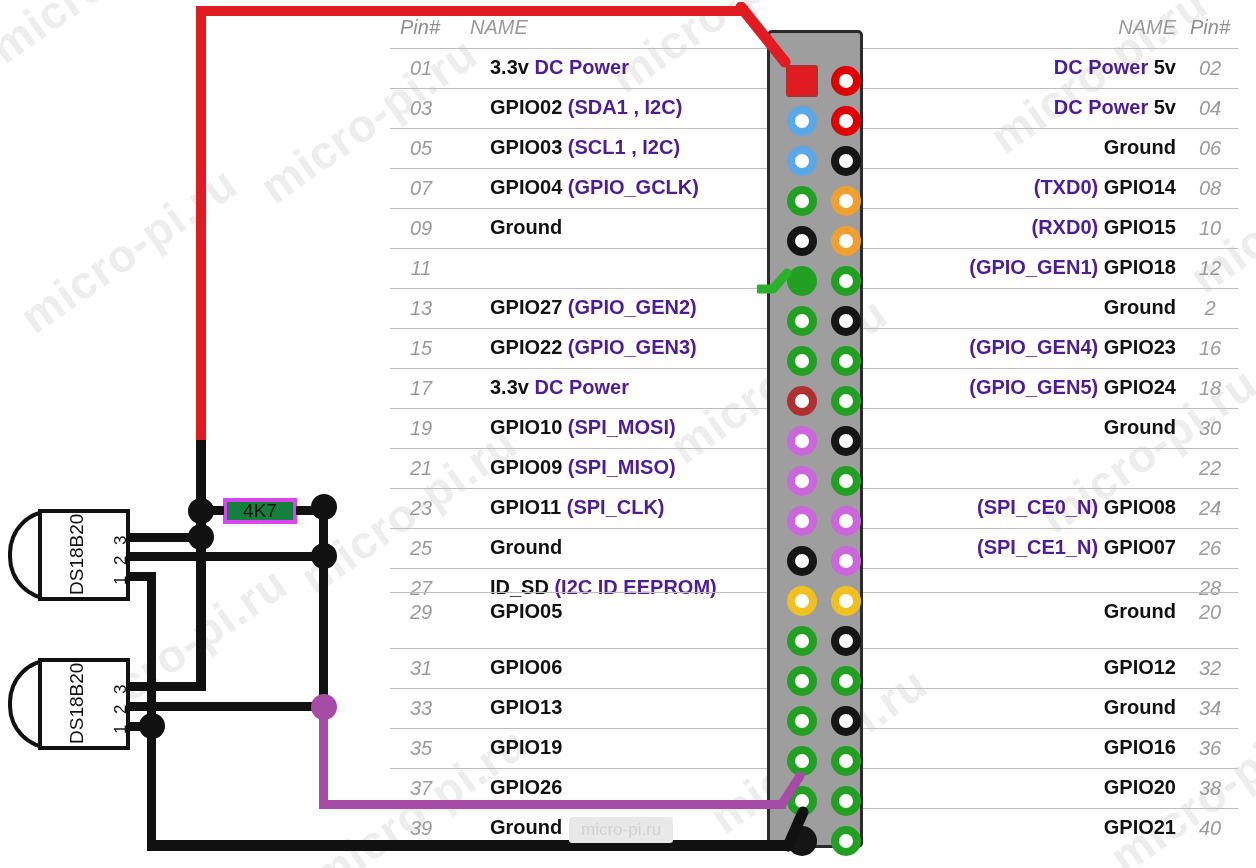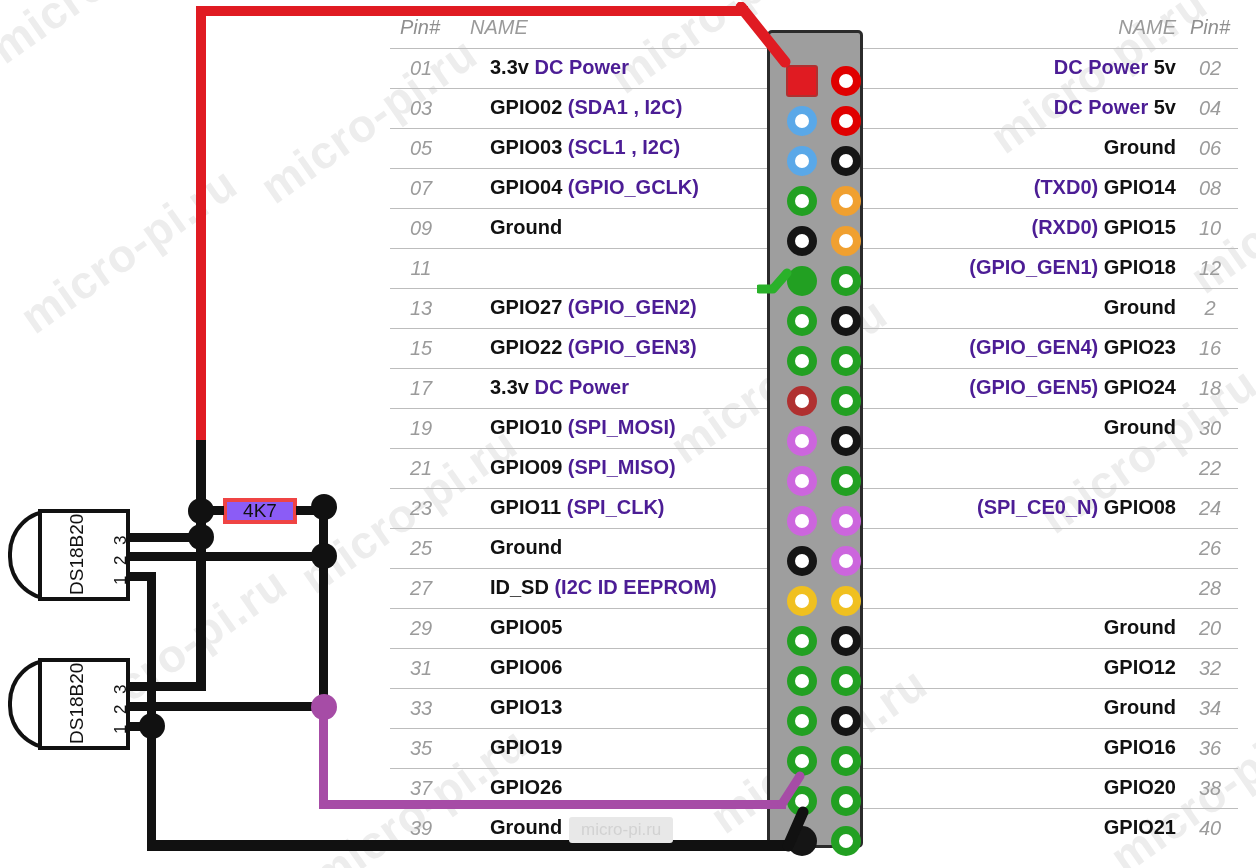--- a/index.html
+++ b/index.html
@@ -51,21 +51,21 @@
     position:absolute;left:767px;top:30px;width:96px;height:818px;
     background:#9e9e9e;border:3px solid #2b2b2b;border-radius:5px;box-sizing:border-box;
   }
   .pinhole{position:absolute;width:30px;height:30px;border-radius:50%;box-sizing:border-box;border-width:8px;border-style:solid;background:#ffffff;}
   .pinfill{position:absolute;width:30px;height:30px;border-radius:50%;box-sizing:border-box;}
   .pinsq{position:absolute;width:32px;height:32px;box-sizing:border-box;border-radius:3px;}
 
   
   .w{position:absolute;}
   .dot{position:absolute;border-radius:50%;}
-  .res{position:absolute;background:#8b5cf6;border:4px solid #ef4444;box-sizing:border-box;
+  .res{position:absolute;background:#15803d;border:4px solid #d946ef;box-sizing:border-box;
        display:flex;align-items:center;justify-content:center;font-size:19px;color:#111;}
 
   
   .sensor{position:absolute;}
   .s-body{position:absolute;background:#fff;border:4px solid #111;box-sizing:border-box;}
   .s-dome{position:absolute;background:#fff;border:4px solid #111;box-sizing:border-box;
           border-right:none;border-radius:60px 0 0 60px;}
   .s-label{position:absolute;font-size:19px;color:#111;white-space:nowrap;
            transform:rotate(-90deg);transform-origin:left top;}
   .s-num{position:absolute;font-size:17px;color:#111;transform:rotate(-90deg);transform-origin:left top;}
@@ -189,30 +189,31 @@
           <div class="pin-l">23</div>
           <div class="nm-l"><span class="bold">GPIO</span><span class="semi">11</span><span class="dim">&nbsp;(SPI_CLK)</span></div>
           <div class="nm-r"><span class="dim">(SPI_CE0_N)&nbsp;</span><span class="bold">GPIO08</span></div>
           <div class="pin-r">24</div>
         </div>
         <div class="row" style="top: 520px;">
           <div class="rule-l"></div>
           <div class="rule-r"></div>
           <div class="pin-l">25</div>
           <div class="nm-l"><span class="bold">Ground</span></div>
+          <div class="nm-r"><span class="dim">(SPI_CE1_N)&nbsp;</span><span class="bold">GPIO07</span></div>
           <div class="pin-r">26</div>
         </div>
         <div class="row" style="top: 560px;">
           <div class="rule-l"></div>
           <div class="rule-r"></div>
           <div class="pin-l">27</div>
           <div class="nm-l"><span class="bold">ID_SD</span><span class="dim">&nbsp;(I2C&nbsp;ID&nbsp;EEPROM)</span></div>
           <div class="pin-r">28</div>
         </div>
-        <div class="row" style="top: 600px;">
+        <div class="row" style="top: 584px;">
           <div class="rule-l"></div>
           <div class="rule-r"></div>
           <div class="pin-l">29</div>
           <div class="nm-l"><span class="bold">GPIO</span><span class="semi">05</span></div>
           <div class="nm-r"><span class="bold">Ground</span></div>
           <div class="pin-r">20</div>
         </div>
         <div class="row" style="top: 640px;">
           <div class="rule-l"></div>
           <div class="rule-r"></div>

